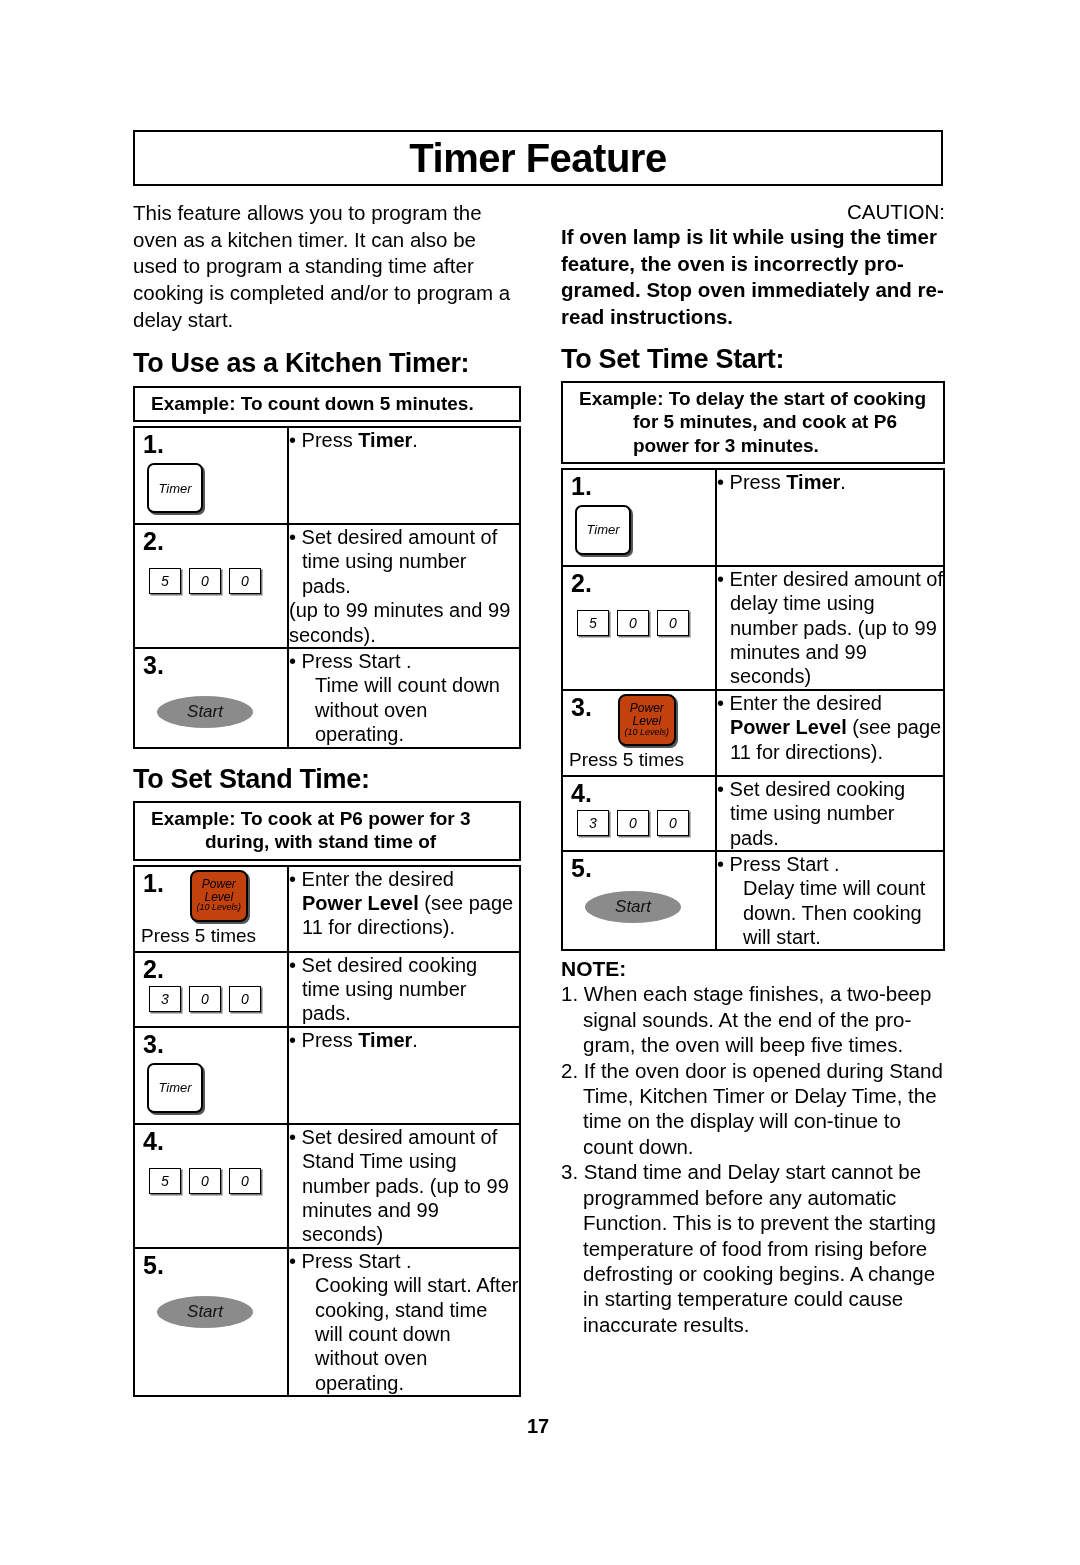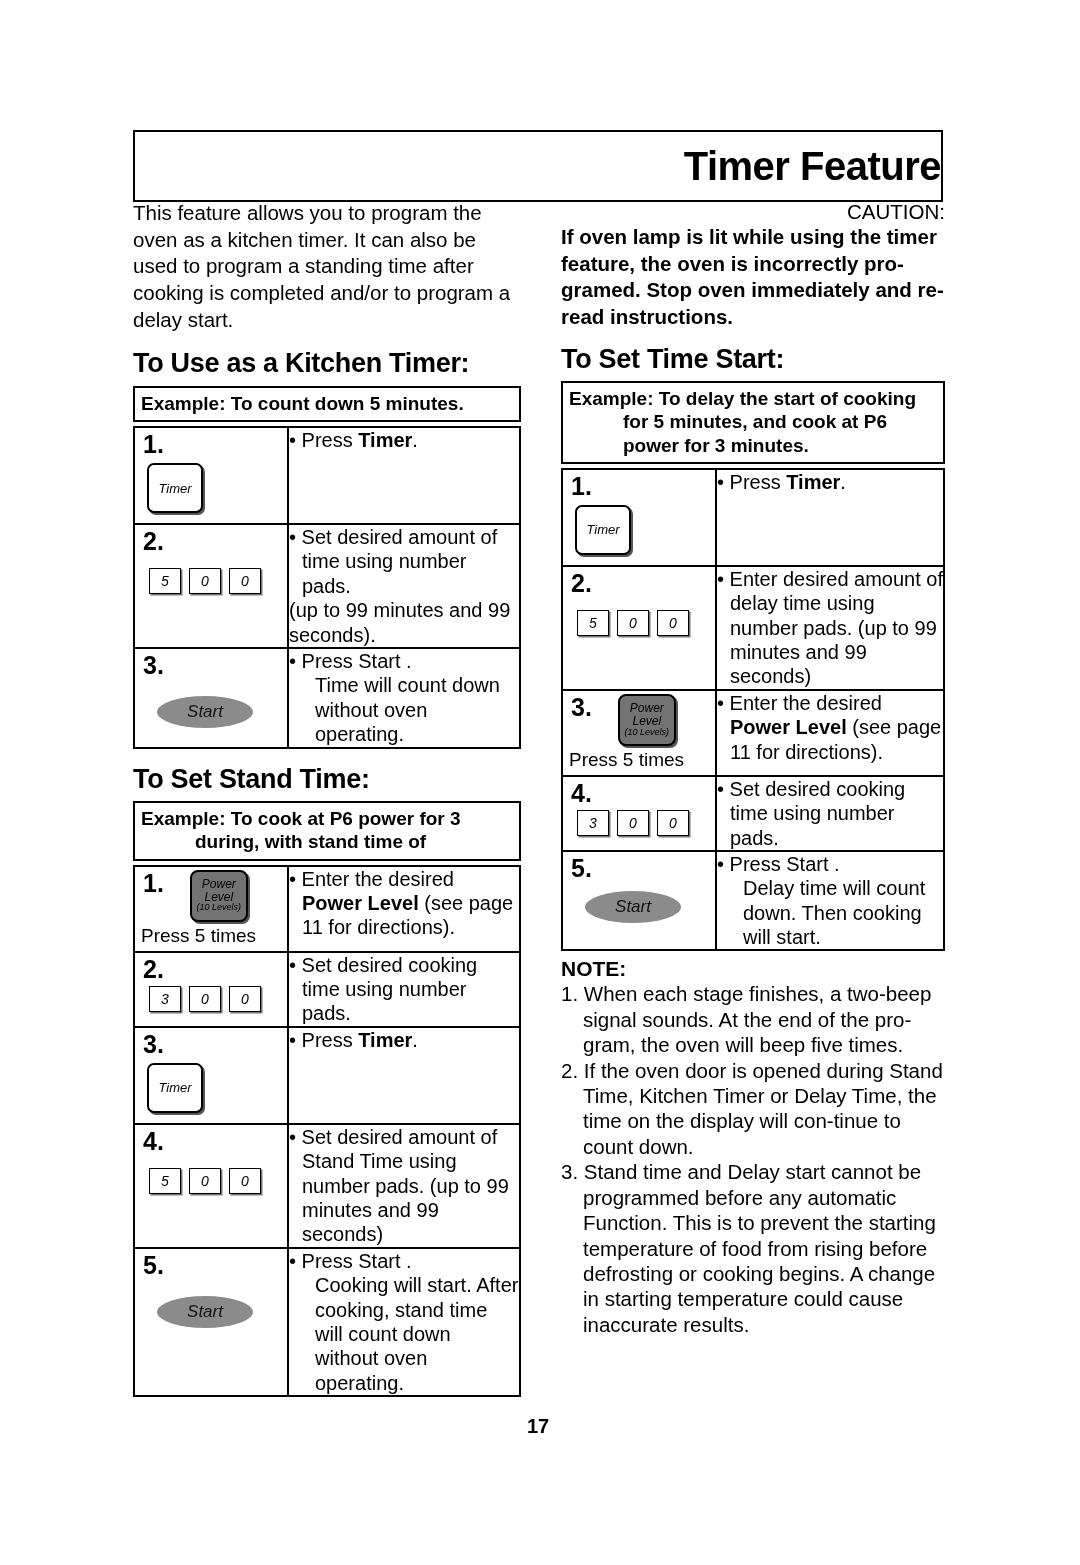--- a/index.html
+++ b/index.html
@@ -23,26 +23,26 @@
     width: 812px;
     height: 1565px;
   }
 
   
   .title-banner {
     position: absolute;
     left: 0;
     top: 130px;
     width: 810px;
-    height: 72px;
+    height: 56px;
     border: 2px solid #000;
     box-sizing: border-box;
     display: flex;
     align-items: center;
-    justify-content: flex-end;
+    justify-content: center;
   }
   .title-banner .title-text {
     font-size: 40px;
     font-weight: bold;
     letter-spacing: -0.5px;
     line-height: 1;
   }
 
   
   .col-left {
@@ -82,21 +82,21 @@
     margin: 16px 0 7px 0;
     line-height: 1.1;
     letter-spacing: -0.3px;
   }
   h2.section-head.tight { margin-top: 14px; }
 
   
   .example-box {
     border: 2px solid #000;
     box-sizing: border-box;
-    padding: 4px 6px 5px 6px;
+    padding: 4px 6px 5px 16px;
     font-size: 19px;
     font-weight: bold;
     line-height: 1.22;
     margin-bottom: 4px;
   }
   .example-box .ex-line { white-space: pre; }
   .example-box .ex-indent { padding-left: 54px; }
   .example-box .ex-indent2 { padding-left: 54px; }
 
   
@@ -169,21 +169,21 @@
     border: 2px solid #000;
     border-radius: 8px;
     box-sizing: border-box;
     display: flex;
     flex-direction: column;
     align-items: center;
     justify-content: center;
     font-style: italic;
     line-height: 1.05;
     box-shadow: 2px 2px 0 #555;
-    background: #737373;
+    background: #c2410c;
   }
   .power-btn .pl1 { font-size: 12px; }
   .power-btn .pl2 { font-size: 12px; }
   .power-btn .pl3 { font-size: 9px; }
   .wrap-power { padding: 3px 0 0 22px; }
   .press-times {
     font-size: 19px;
     padding: 3px 0 4px 6px;
     white-space: nowrap;
   }

